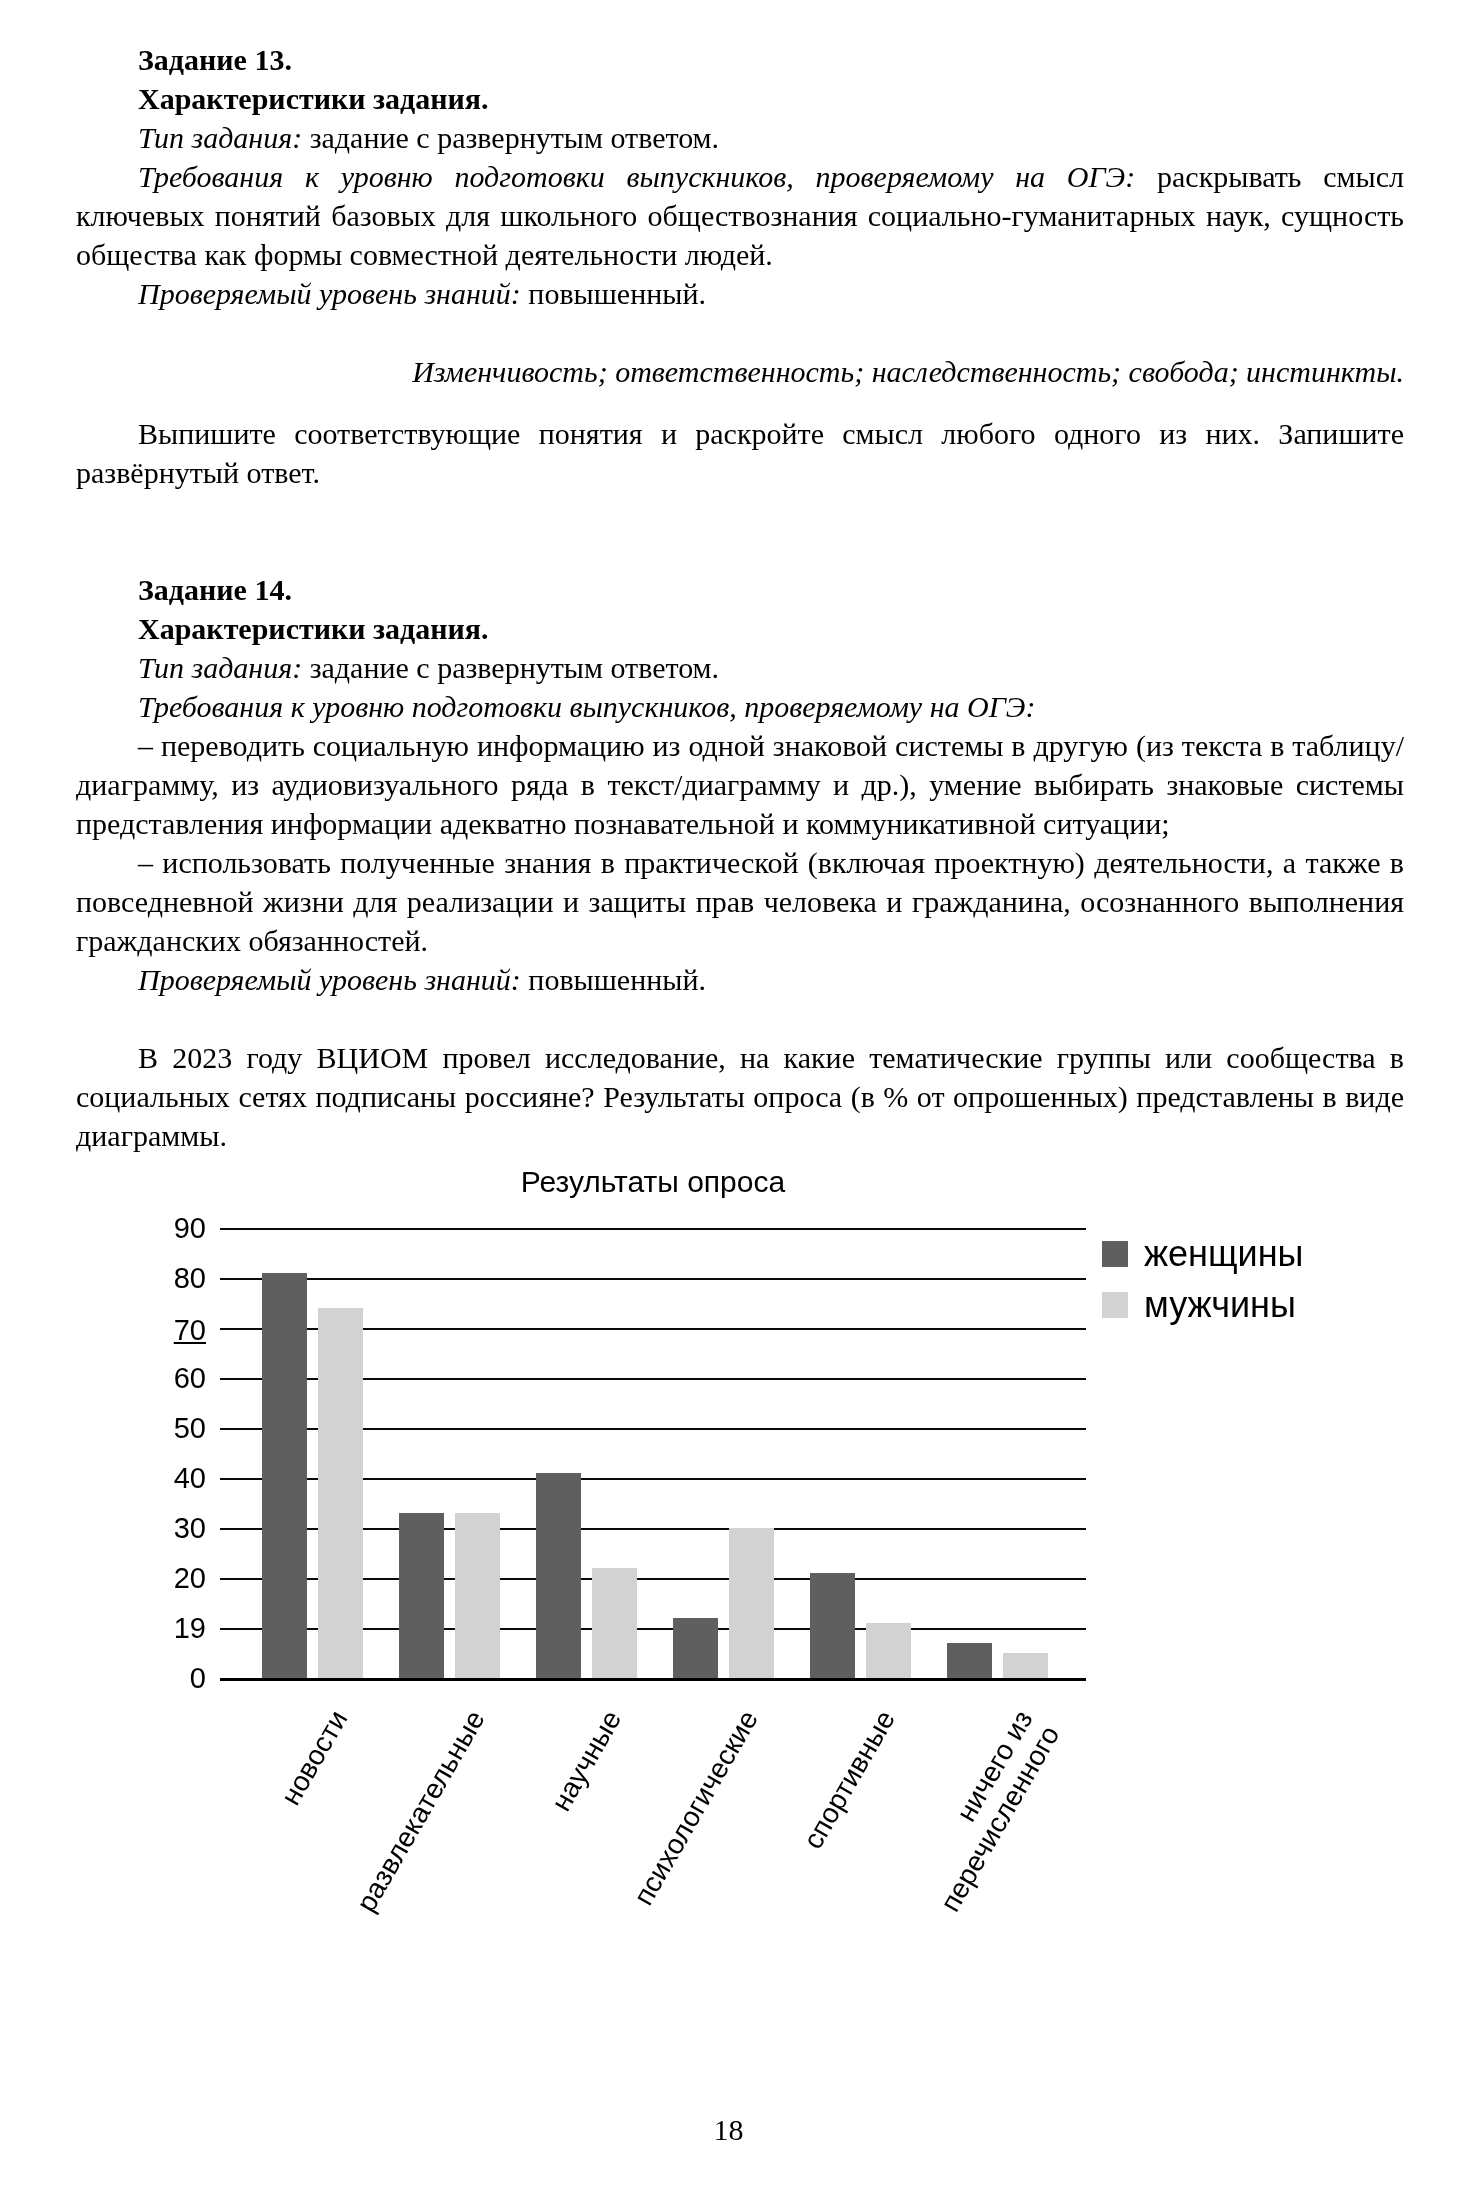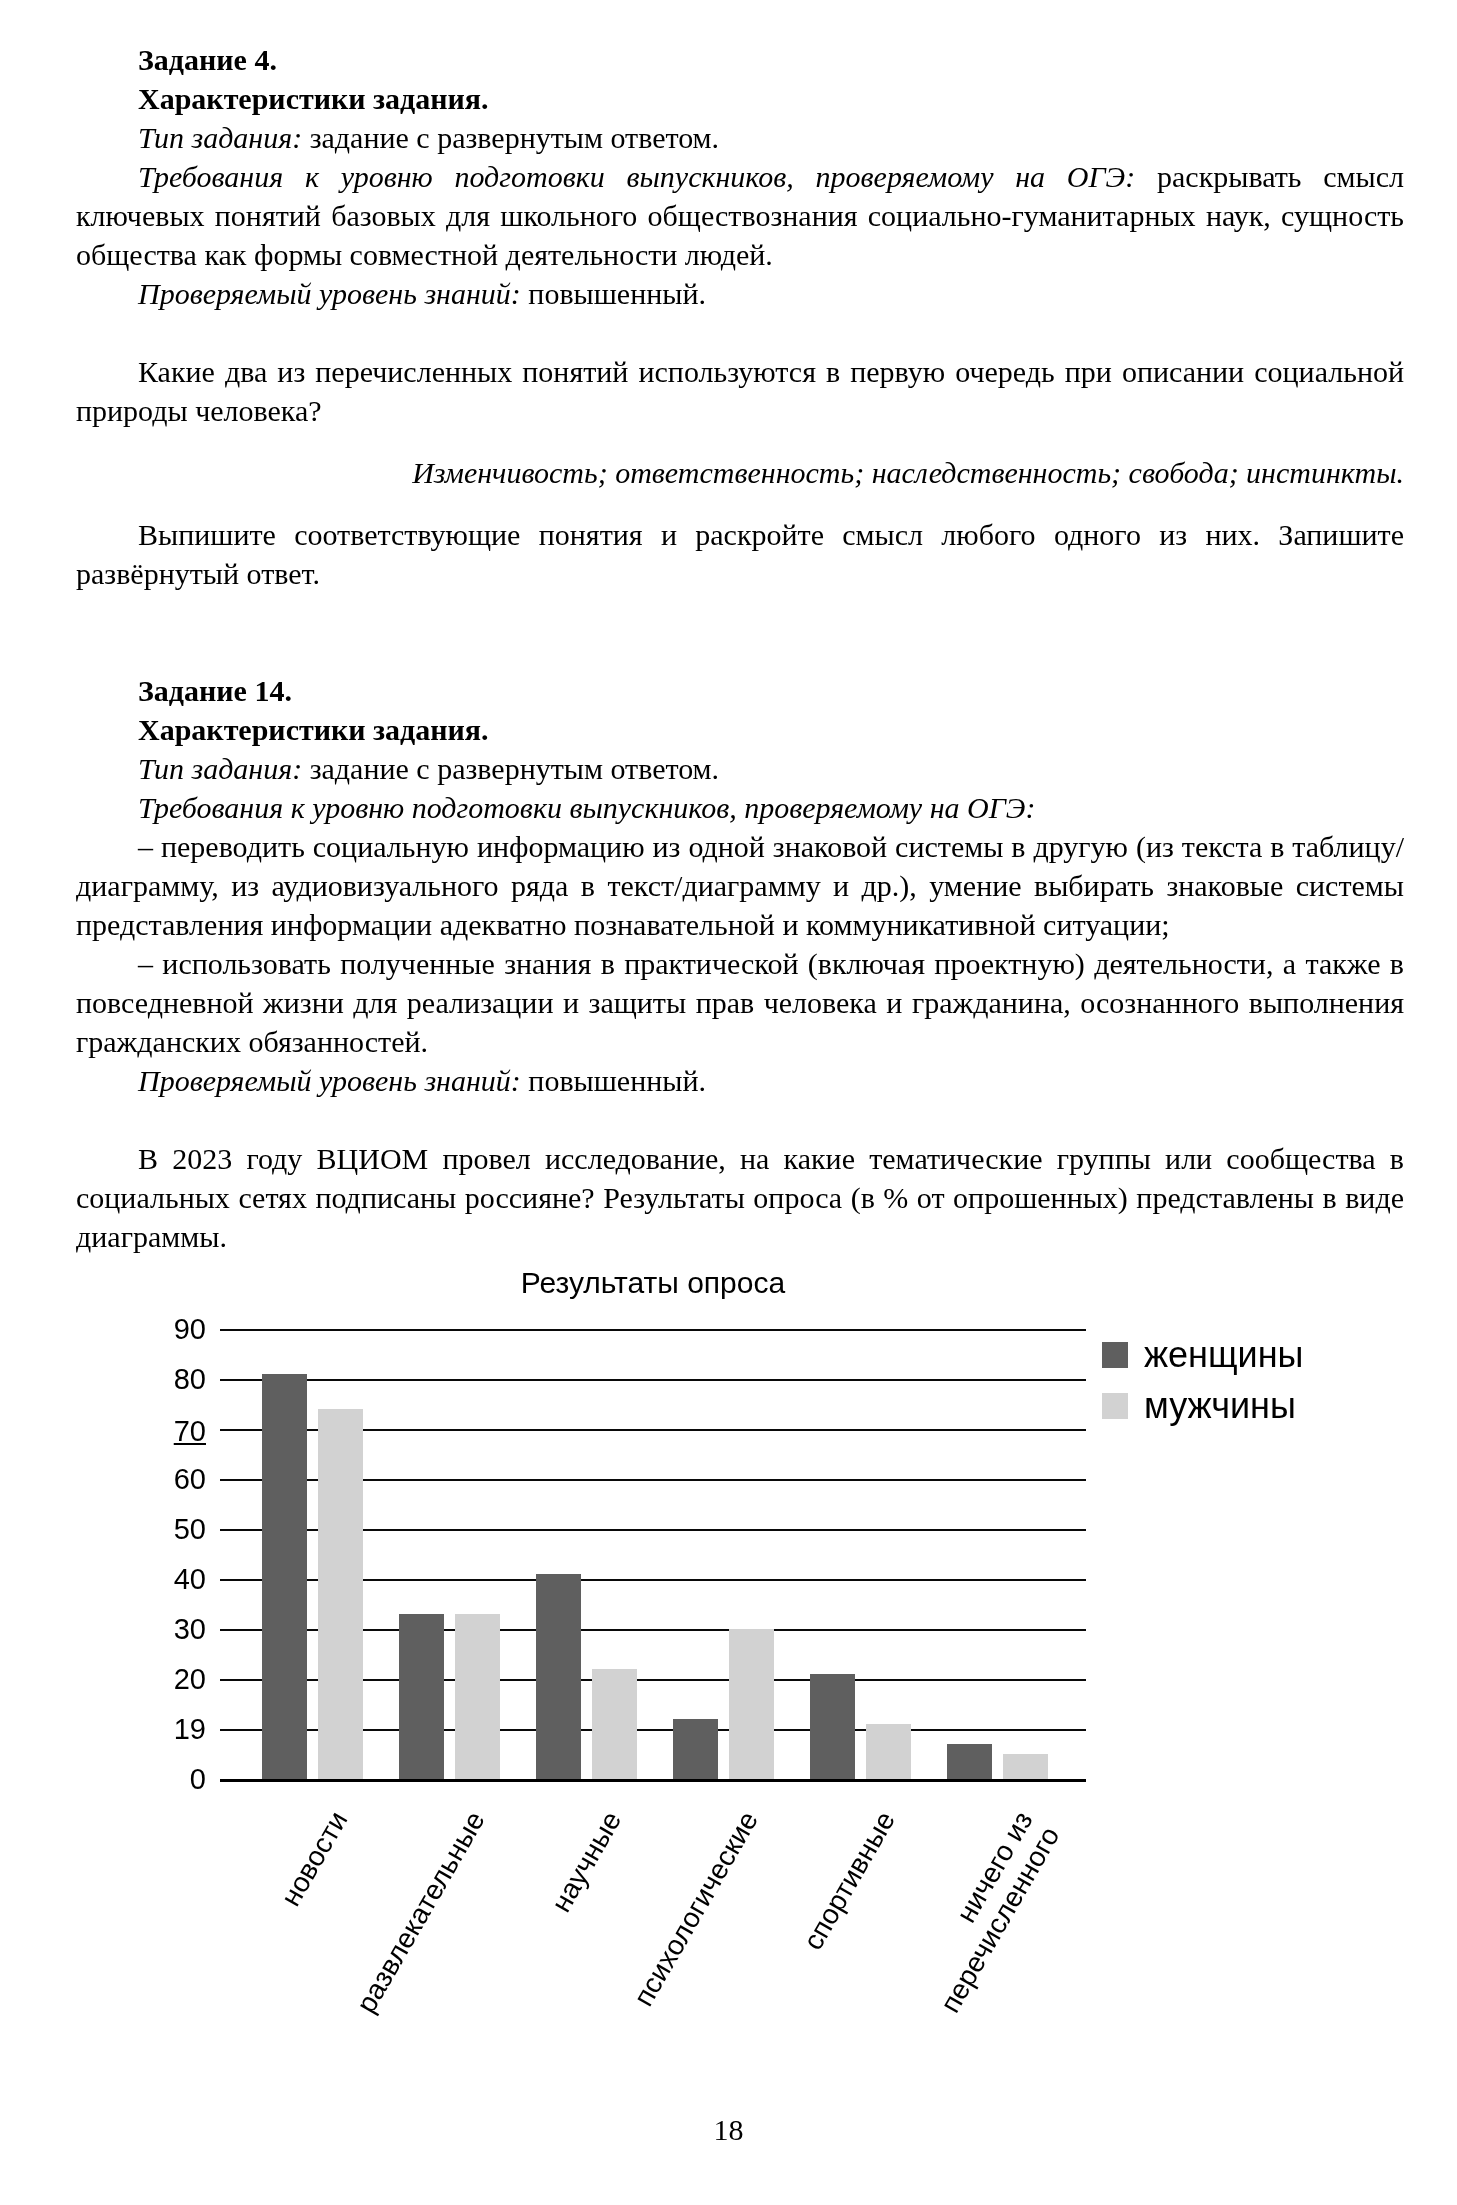--- a/index.html
+++ b/index.html
@@ -47,27 +47,26 @@
   .page-number{
     position:absolute;left:0;top:2113px;width:1457px;text-align:center;
     font-size:30px;
   }
 </style>
 </head>
 <body>
 
 <div class="content">
 
-  <p class="p bold"><span>Задание 4.</span></p>
+  <p class="p bold"><span>Задание 13.</span></p>
   <p class="p bold"><span>Характеристики задания.</span></p>
   <p class="p"><span class="it">Тип задания:</span><span> задание с развернутым ответом.</span></p>
   <p class="p"><span class="it">Требования к уровню подготовки выпускников, проверяемому на ОГЭ:</span><span> раскрывать смысл ключевых понятий базовых для школьного обществознания социально-гуманитарных наук, сущность общества как формы совместной деятельности людей.</span></p>
   <p class="p gap-after"><span class="it">Проверяемый уровень знаний:</span><span> повышенный.</span></p>
 
-  <p class="p">Какие два из перечисленных понятий используются в первую очередь при описании социальной природы человека?</p>
   <p class="p center-it">Изменчивость; ответственность; наследственность; свобода; инстинкты.</p>
   <p class="p">Выпишите соответствующие понятия и раскройте смысл любого одного из них. Запишите развёрнутый ответ.</p>
 
   <p class="p bold gap-before-task"><span>Задание 14.</span></p>
   <p class="p bold"><span>Характеристики задания.</span></p>
   <p class="p"><span class="it">Тип задания:</span><span> задание с развернутым ответом.</span></p>
   <p class="p"><span class="it">Требования к уровню подготовки выпускников, проверяемому на ОГЭ:</span></p>
   <p class="p">– переводить социальную информацию из одной знаковой системы в другую (из текста в таблицу/диаграмму, из аудиовизуального ряда в текст/диаграмму и др.), умение выбирать знаковые системы представления информации адекватно познавательной и коммуникативной ситуации;</p>
   <p class="p">– использовать полученные знания в практической (включая проектную) деятельности, а также в повседневной жизни для реализации и защиты прав человека и гражданина, осознанного выполнения гражданских обязанностей.</p>
   <p class="p gap-after"><span class="it">Проверяемый уровень знаний:</span><span> повышенный.</span></p>

